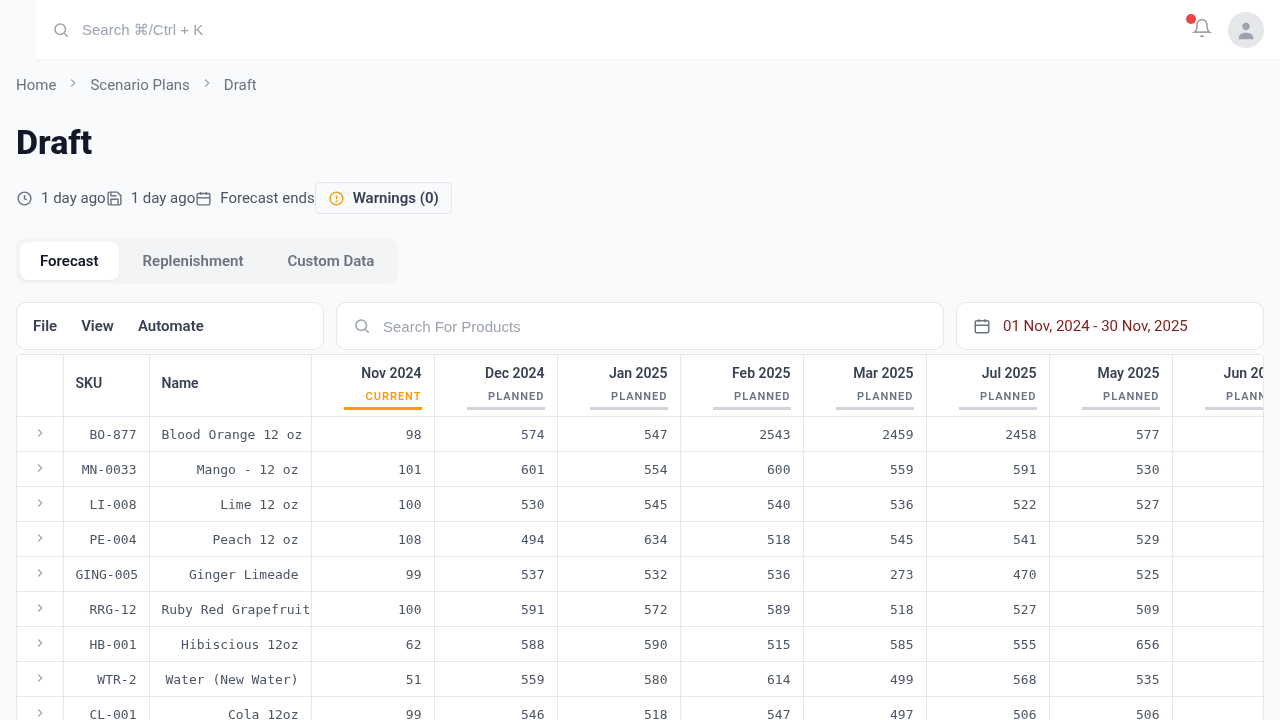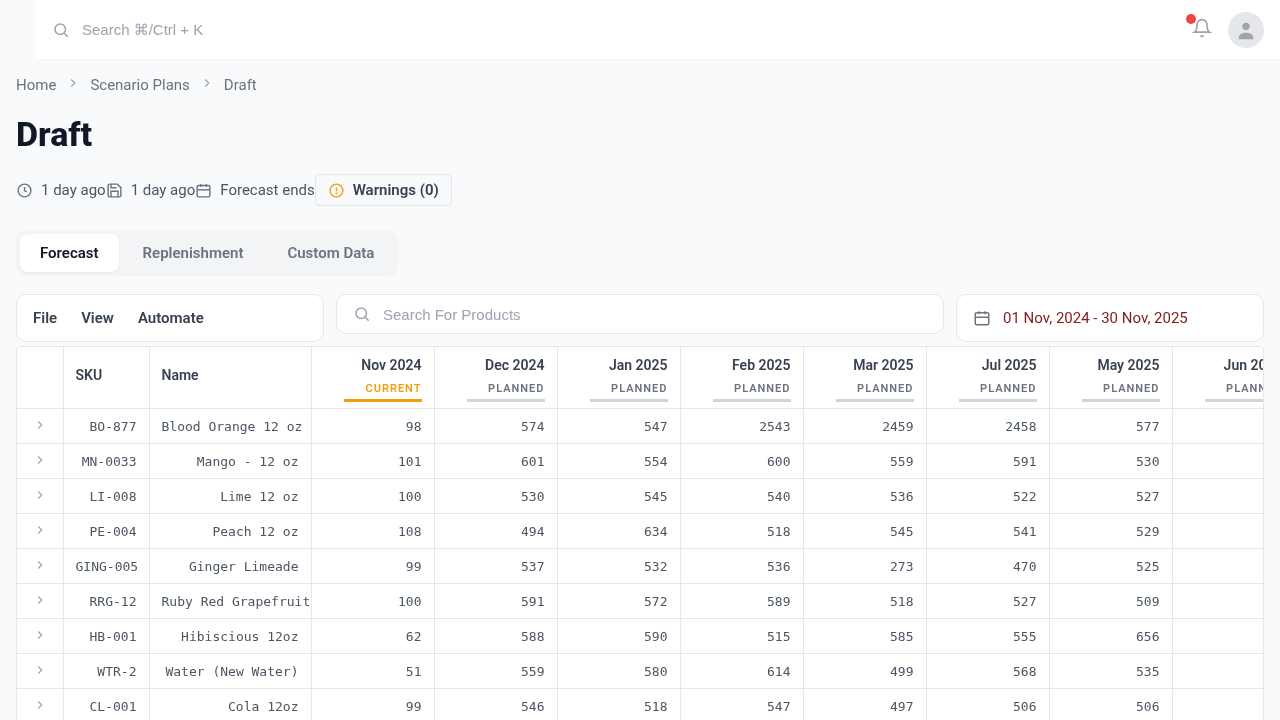--- a/index.html
+++ b/index.html
@@ -55,21 +55,21 @@
   align-items: center;
   justify-content: center;
 }
 .page-body { padding: 16px; }
 .breadcrumb {
   display: flex;
   align-items: center;
   gap: 10px;
   font-size: 15px;
   color: #6b7280;
-  margin-bottom: 20px;
+  margin-bottom: 28px;
 }
 .breadcrumb .chev { color: #9ca3af; }
 .page-title {
   font-size: 34px;
   font-weight: 800;
   color: #111827;
   margin-bottom: 20px;
 }
 .meta-row {
   display: flex;
@@ -138,21 +138,21 @@
   cursor: pointer;
 }
 .product-search {
   flex: 1;
   background: #fff;
   border: 1px solid #e5e7eb;
   border-radius: 10px;
   display: flex;
   align-items: center;
   padding: 0 16px;
-  height: 40px;
+  height: 48px;
   gap: 12px;
 }
 .product-search input {
   border: none;
   outline: none;
   font-size: 15px;
   width: 100%;
   color: #374151;
 }
 .product-search input::placeholder { color: #9ca3af; }

